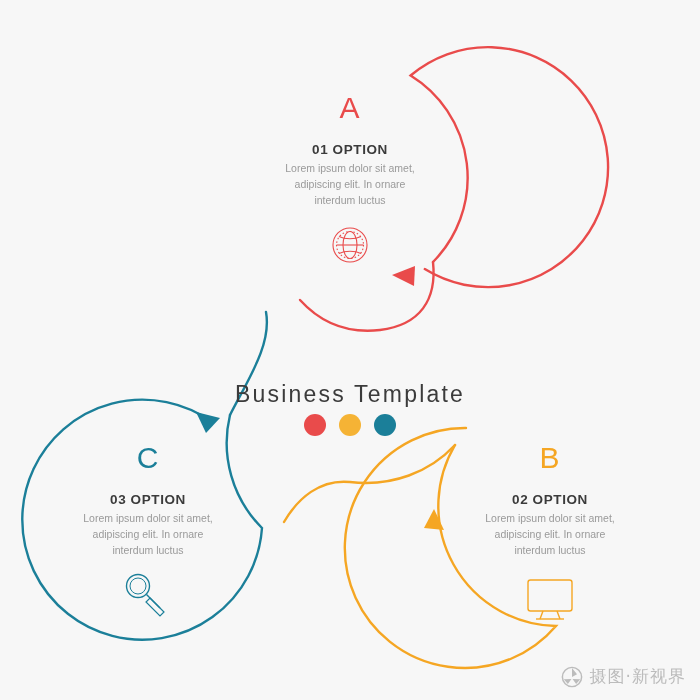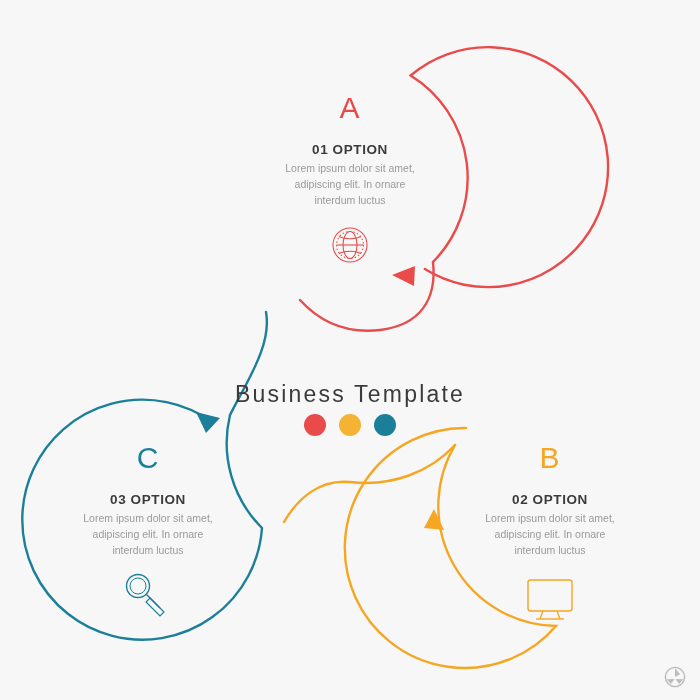--- a/index.html
+++ b/index.html
@@ -152,15 +152,16 @@
       <circle cx="385" cy="425" r="11" fill="#1b7f99"></circle>
     </g>
 
   </svg>
 
   <div class="wm">
     <svg width="22" height="22" viewBox="0 0 24 24">
       <circle cx="12" cy="12" r="10.5" fill="none" stroke="#8c8c8c" stroke-width="1.6"></circle>
       <path d="M12 2.2 L17.5 9 L12 12 Z M21 14.5 L12.6 14.2 L16.5 19.6 Z M3 14.5 L11.4 14.2 L7.5 19.6 Z" fill="#8c8c8c"></path>
     </svg>
+    <span class="wm-text">摄图·新视界</span>
   </div>
 
 </div>
 
 </body></html>

